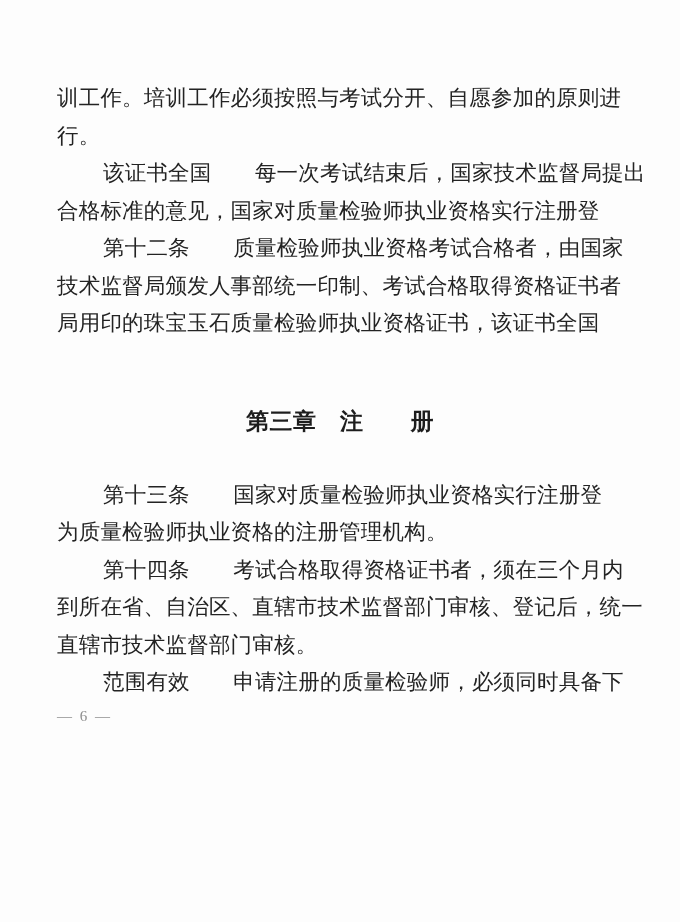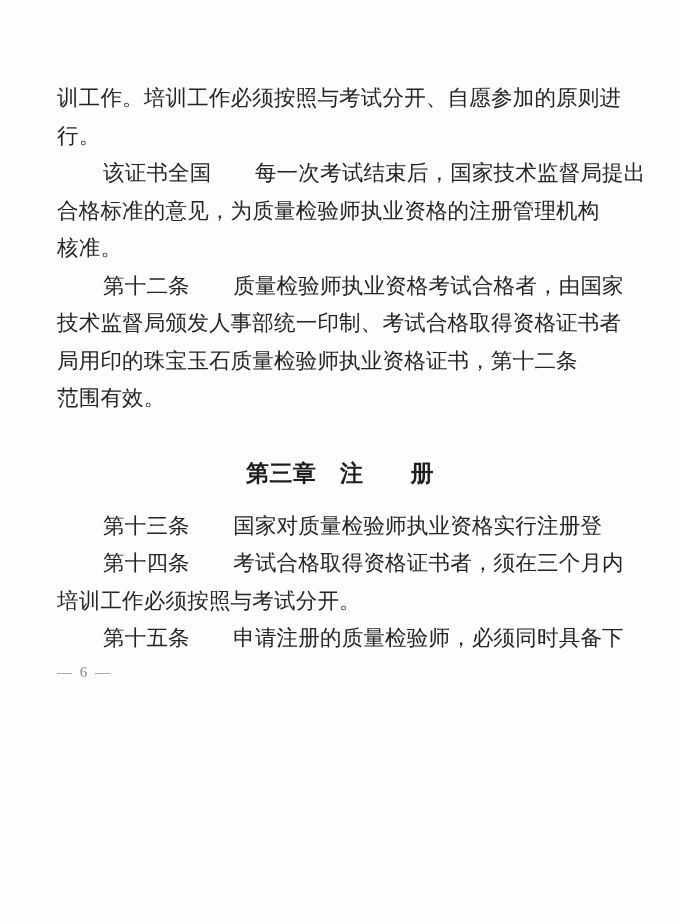--- a/index.html
+++ b/index.html
@@ -20,64 +20,64 @@
   }
   .line {
     height: 37.5px;
     line-height: 37.5px;
     font-size: 21.5px;
     letter-spacing: 0.2px;
     white-space: nowrap;
   }
   .line.indent { padding-left: 46px; }
   .chapter-heading {
-    margin-top: 42px;
+    margin-top: 64px;
     height: 30px;
     line-height: 30px;
     width: 566px;
     text-align: center;
     font-size: 23px;
     font-weight: 700;
     letter-spacing: 0.5px;
-    font-family: Liberation Mono, monospace;
+    font-family: Liberation Serif, serif;
     color: #1d1d1d;
     white-space: nowrap;
   }
-  .section { margin-top: 18px; }
+  .section { margin-top: 40px; }
   .page-number {
     margin-top: 5px;
     height: 18px;
     line-height: 18px;
     font-size: 15px;
     letter-spacing: 2px;
     color: #8d8d8d;
     white-space: nowrap;
   }
 </style>
 </head>
 <body>
 
 <div class="page">
   <div class="body-text">
 
     <div class="line">训工作。培训工作必须按照与考试分开、自愿参加的原则进</div>
     <div class="line">行。</div>
     <div class="line indent">该证书全国　　每一次考试结束后，国家技术监督局提出</div>
-    <div class="line">合格标准的意见，为质量检验师执业资格的注册管理机构</div>
-    <div class="line">核准。</div>
+    <div class="line">合格标准的意见，国家对质量检验师执业资格实行注册登</div>
     <div class="line indent">第十二条　　质量检验师执业资格考试合格者，由国家</div>
     <div class="line">技术监督局颁发人事部统一印制、考试合格取得资格证书者</div>
-    <div class="line">局用印的珠宝玉石质量检验师执业资格证书，第十二条</div>
-    <div class="line">范围有效。</div>
+    <div class="line">局用印的珠宝玉石质量检验师执业资格证书，该证书全国</div>
 
     <div class="chapter-heading">第三章　注　　册</div>
 
     <div class="section">
       <div class="line indent">第十三条　　国家对质量检验师执业资格实行注册登</div>
+      <div class="line">为质量检验师执业资格的注册管理机构。</div>
       <div class="line indent">第十四条　　考试合格取得资格证书者，须在三个月内</div>
-      <div class="line">培训工作必须按照与考试分开。</div>
-      <div class="line indent">第十五条　　申请注册的质量检验师，必须同时具备下</div>
+      <div class="line">到所在省、自治区、直辖市技术监督部门审核、登记后，统一</div>
+      <div class="line">直辖市技术监督部门审核。</div>
+      <div class="line indent">范围有效　　申请注册的质量检验师，必须同时具备下</div>
     </div>
 
     <div class="page-number">— 6 —</div>
 
   </div>
 </div>
 
 </body></html>

